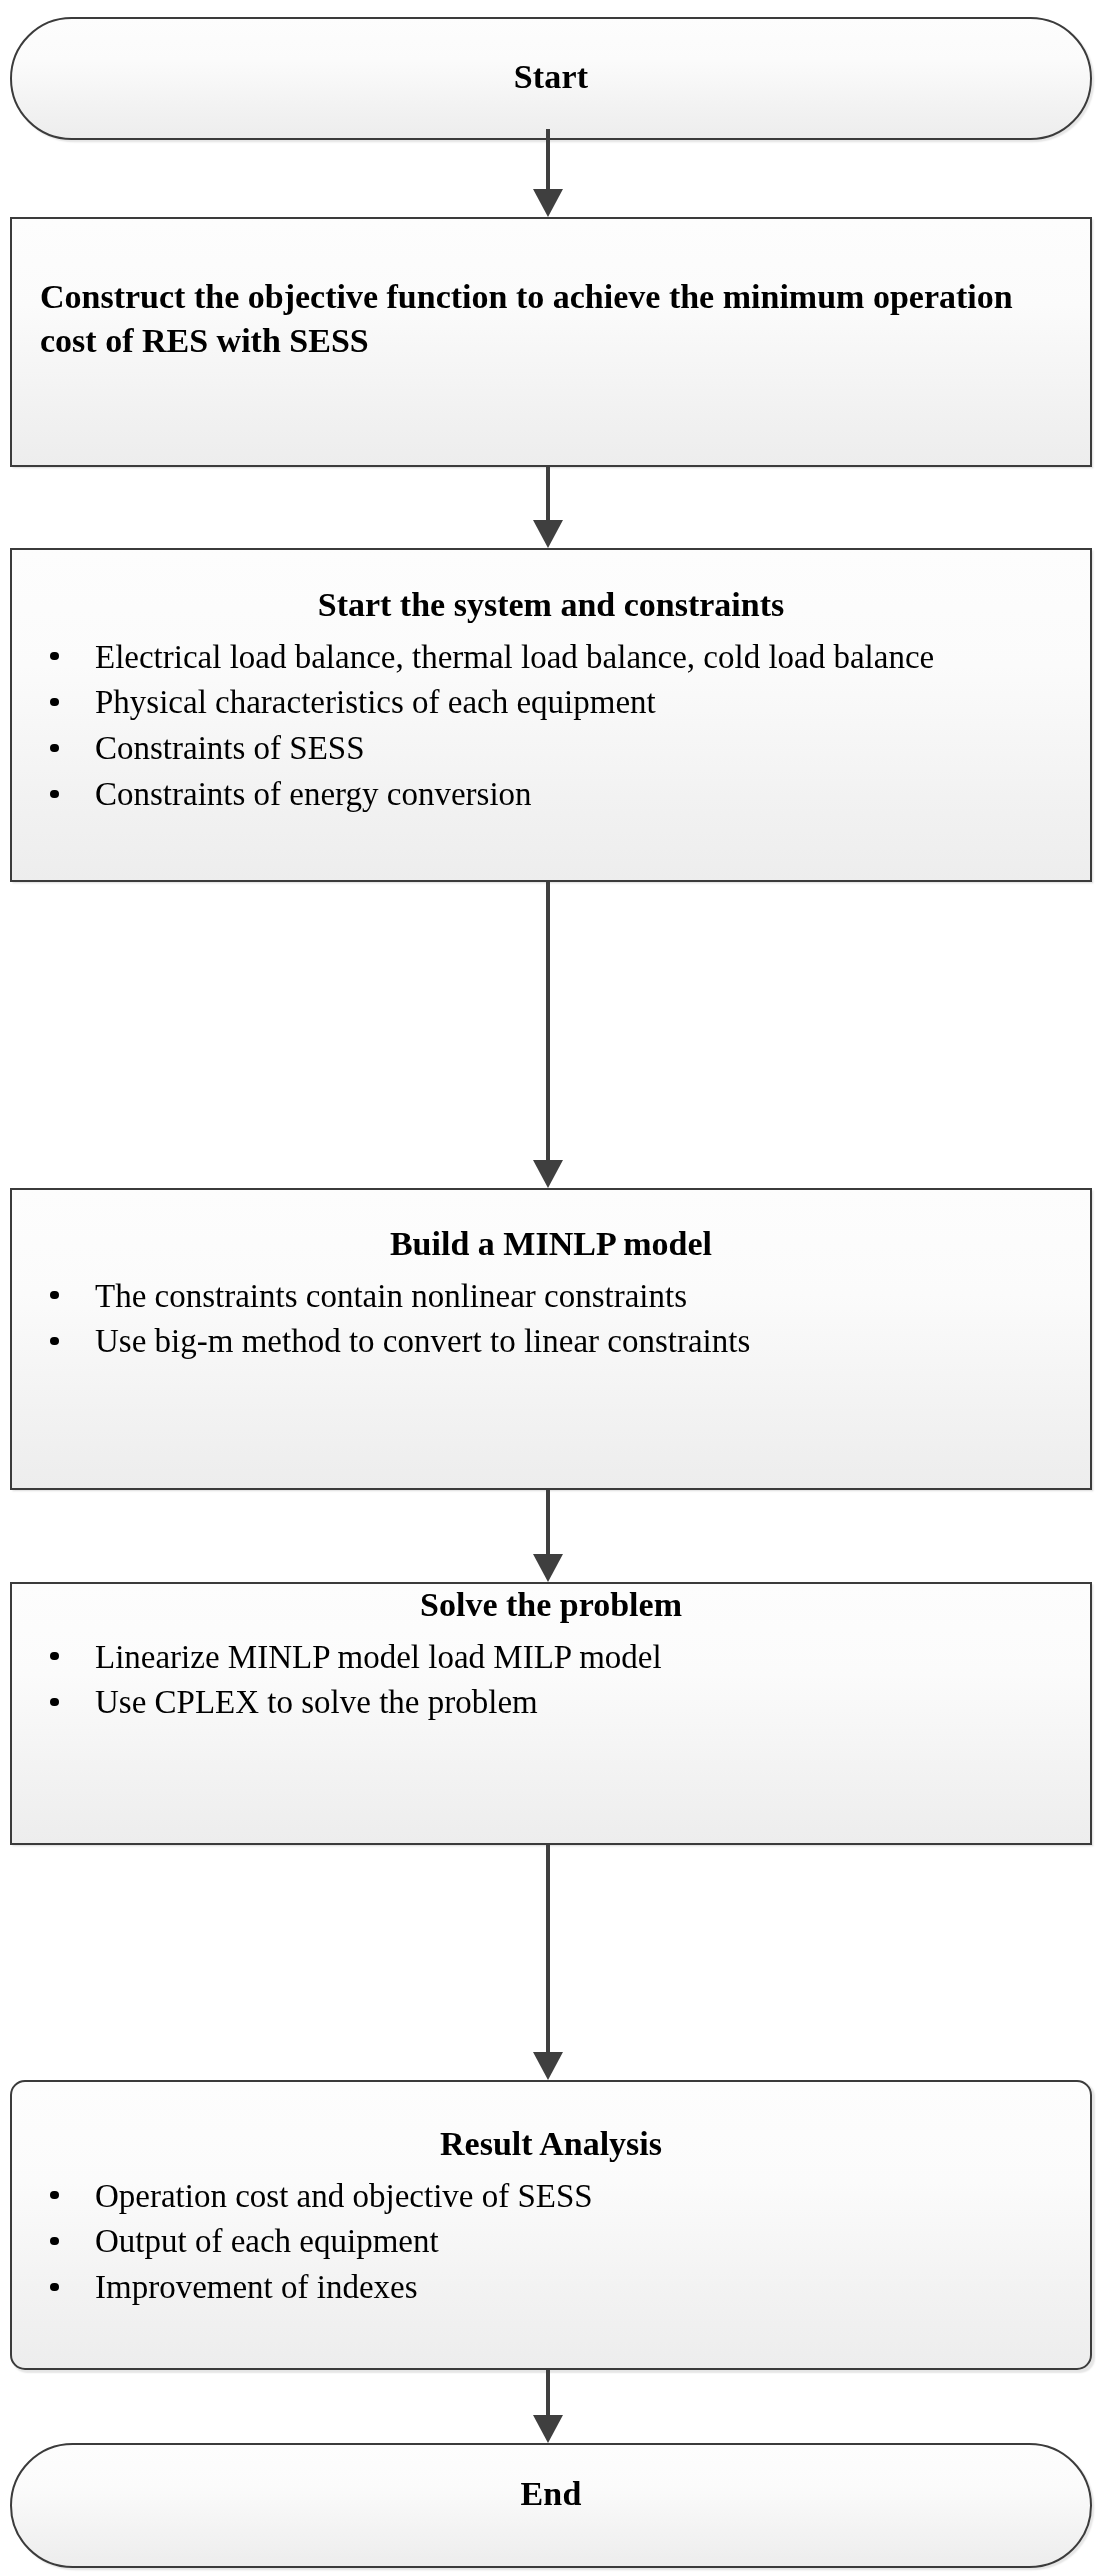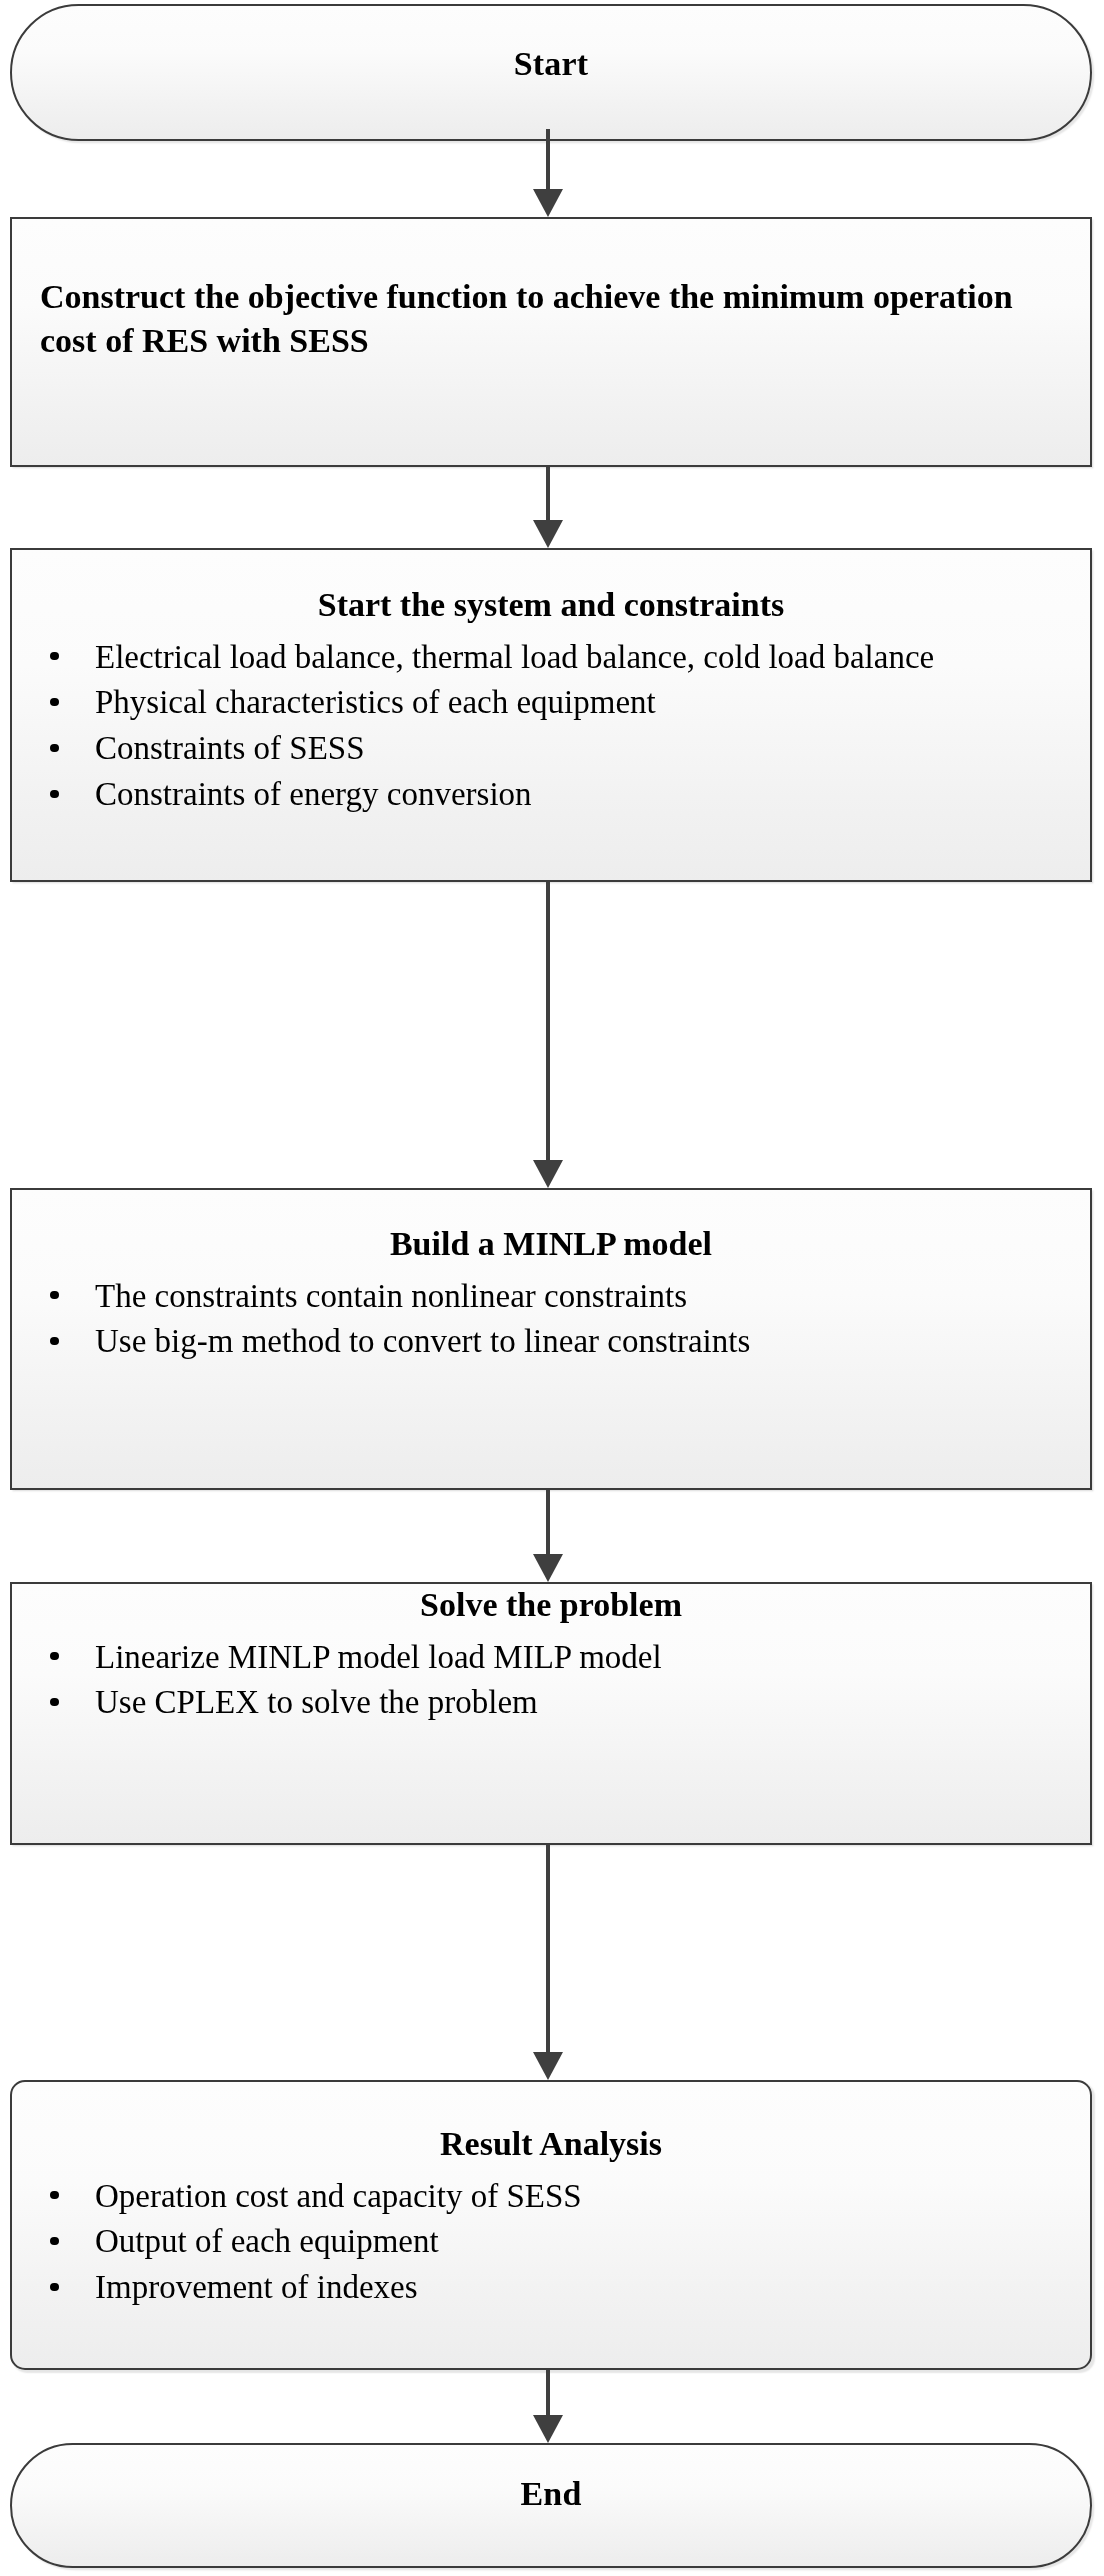--- a/index.html
+++ b/index.html
@@ -76,21 +76,21 @@
     left: 30px;
     top: 0.52em;
     width: 8.6px;
     height: 8.6px;
     border-radius: 50%;
     background: #000;
   }
   .bullets li:last-child { margin-bottom: 0; }
 
   
-  .n-start   { top: 4px;    height: 137px; }
+  .n-start   { top: 17px;    height: 123px; }
   .n-start .title { margin-top: 37px; }
 
   .n-obj     { top: 217px;  height: 250px; }
   .n-obj .para { margin-top: 56px; }
 
   .n-model   { top: 548px;  height: 334px; }
   .n-model .inner { padding-top: 34px; }
 
   .n-minlp   { top: 1188px; height: 302px; }
   .n-minlp .inner { padding-top: 33px; }
@@ -244,21 +244,21 @@
     <div class="shaft"></div>
     <div class="head"></div>
   </div>
 
   <div class="node n-result">
     <div class="inner">
       <div class="heading">Result Analysis</div>
       <ul class="bullets">
         <li>
           <span class="bullet-dot"></span>
-          <span>Operation cost and capacity of SESS</span>
+          <span>Operation cost and objective of SESS</span>
         </li>
         <li>
           <span class="bullet-dot"></span>
           <span>Output of each equipment</span>
         </li>
         <li>
           <span class="bullet-dot"></span>
           <span>Improvement of indexes</span>
         </li>
       </ul>

